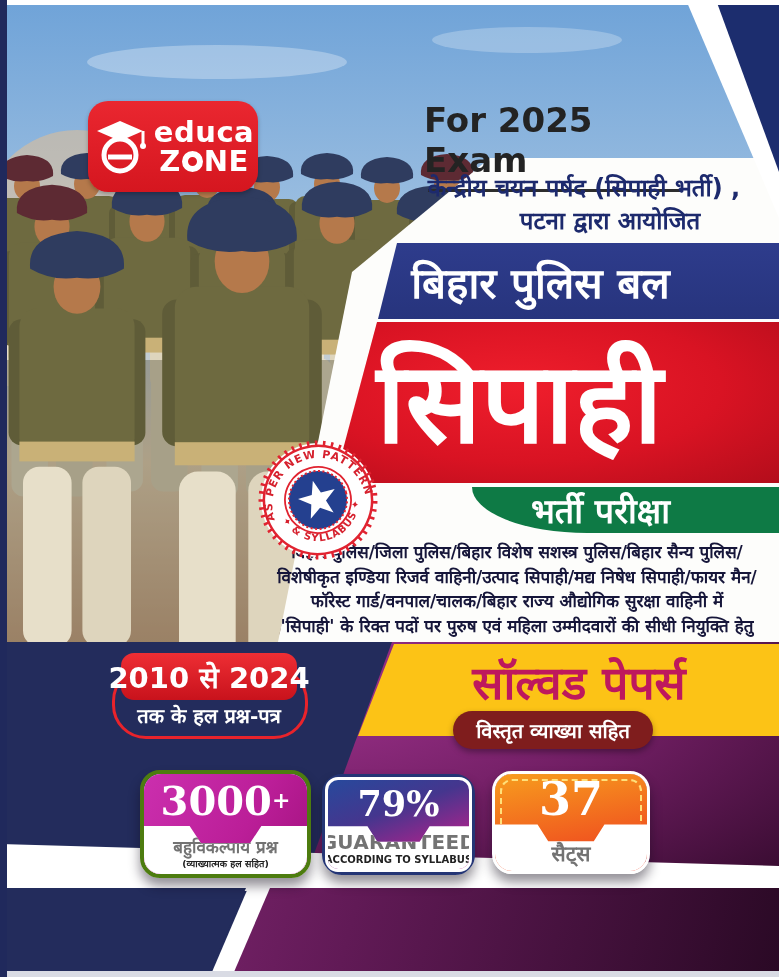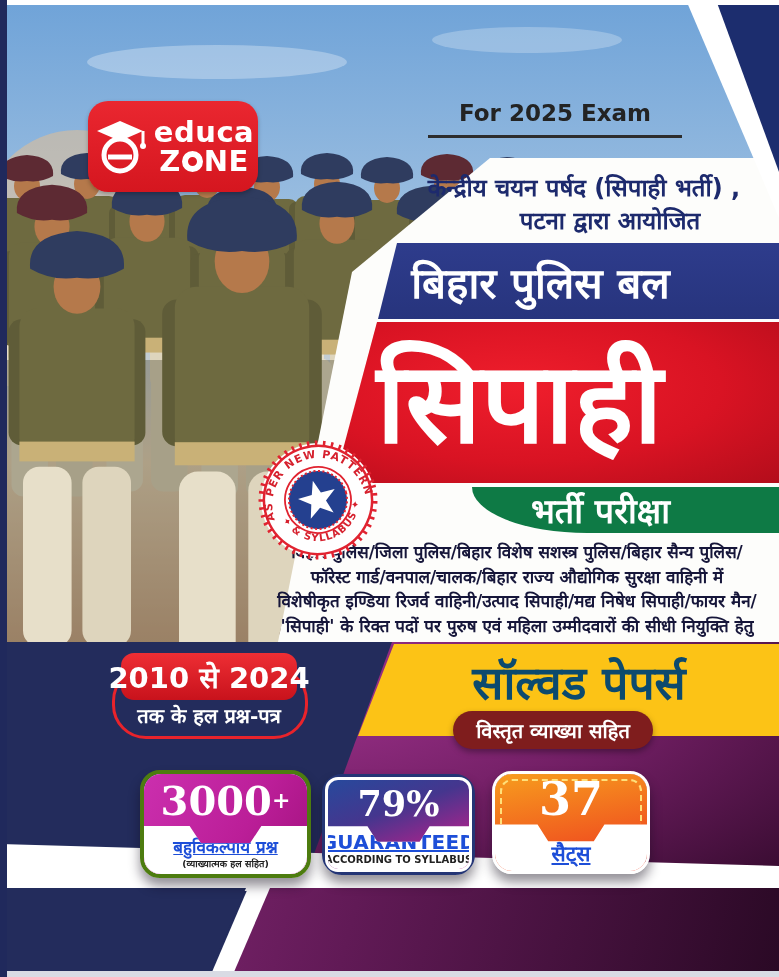--- a/index.html
+++ b/index.html
@@ -18,22 +18,22 @@
   .wedge-white{left:0;top:0;width:779px;height:230px;background:#fff;
                clip-path:polygon(686px 0px,779px 0px,779px 218px);z-index:3;}
   .corner-navy{left:0;top:0;width:779px;height:180px;background:#1c2d6e;
                clip-path:polygon(716px 0px,779px 0px,779px 172px);z-index:4;}
 
   
   .panel{left:0;top:0;width:779px;height:642px;background:#fdfdfb;
          clip-path:polygon(352px 272px,490px 158px,779px 158px,779px 642px,278px 642px);z-index:2;}
 
   
-  .exam{left:424px;top:100px;width:262px;text-align:center;z-index:5;
-        font-size:23px;font-weight:700;color:#232323;}
+  .exam{left:424px;top:100px;width:262px;text-align:left;z-index:5;
+        font-size:34px;font-weight:700;color:#232323;}
   .exam-underline{width:254px;height:3px;background:#2d2d2d;margin:9px auto 0;}
 
   
   .org{left:398px;top:172px;width:372px;text-align:center;z-index:5;
        font-size:24px;font-weight:700;color:#1d2a6d;line-height:33px;white-space:nowrap;}
   .org .l2{transform:translateX(26px);}
 
   
   .banner-navy{left:374px;top:243px;width:405px;height:76px;background:linear-gradient(180deg,#2e3c8c,#27347d);
      clip-path:polygon(23px 0px,405px 0px,405px 76px,4px 76px);z-index:6;
@@ -58,21 +58,21 @@
   .descr div{white-space:nowrap;}
 
   
   .bottom-navy{left:0;top:642px;width:779px;height:335px;background:#232c5c;z-index:10;}
   .purple-1{left:0;top:642px;width:779px;height:250px;z-index:11;
      background:radial-gradient(ellipse at 35% 15%,#a23390 0%,#6d1d60 55%,#330a2c 100%);
      clip-path:polygon(392px 0px,779px 0px,779px 250px,300px 250px);}
   .banner-yellow{left:352px;top:644px;width:427px;height:92px;background:#fcc316;
      clip-path:polygon(42px 0px,427px 0px,427px 92px,6px 92px);z-index:12;
      display:flex;align-items:flex-start;justify-content:center;padding:6px 28px 0 55px;box-sizing:border-box;}
-  .banner-yellow span{color:#0c4a6e;font-size:46px;font-weight:800;white-space:nowrap;}
+  .banner-yellow span{color:#be185d;font-size:46px;font-weight:800;white-space:nowrap;}
   .pill-red{left:453px;top:711px;width:200px;height:38px;background:#7f1d1d;border-radius:19px;z-index:13;
      display:flex;align-items:center;justify-content:center;box-shadow:0 3px 6px rgba(0,0,0,.35);}
   .pill-red span{color:#fff;font-size:20px;font-weight:700;white-space:nowrap;}
 
   
   .years{left:110px;top:653px;width:202px;height:92px;z-index:13;}
   .years-outline{position:absolute;left:2px;top:14px;width:190px;height:66px;
      border:3px solid #e8232b;border-radius:34px;}
   .years-box{position:absolute;left:11px;top:0;width:176px;height:47px;border-radius:13px;
      background:linear-gradient(180deg,#ee2e34,#c8121c);display:flex;align-items:center;justify-content:center;}
@@ -110,21 +110,21 @@
   .badge-mcq .b-value{font-size:40px;}
   .badge-guar{left:322px;top:774px;width:147px;height:95px;border:3px solid #243575;}
   .badge-guar .badge-inner{border:3px solid #fff;border-radius:13px;}
   .badge-guar .b-top{background:linear-gradient(160deg,#27499c 0%,#45368e 38%,#c01f8b 85%);}
   .badge-guar .b-value{font-size:35px;}
   .badge-sets{left:492px;top:771px;width:152px;height:97px;border:3px solid #fff;}
   .badge-sets .b-top{background:linear-gradient(170deg,#f79d1e 0%,#f0551f 70%,#ea3b23 100%);}
   .badge-sets .b-value{font-size:46px;}
   .dash{position:absolute;left:5px;right:5px;top:5px;height:44%;border:2px dashed #ffe07a;
         border-bottom:none;border-radius:12px 12px 0 0;z-index:2;}
-  .b-l1{font-size:17px;font-weight:700;color:#1d4ed8;white-space:nowrap;line-height:1.2;text-decoration:underline;}
+  .b-l1{font-size:17px;font-weight:700;color:#737373;white-space:nowrap;line-height:1.2;}
   .b-l2{font-size:9.5px;font-weight:700;color:#222;white-space:nowrap;}
   .badge-guar .b-l1{font-size:20px;font-weight:800;letter-spacing:.3px;}
   .badge-guar .b-l2{font-size:10px;}
   .badge-sets .b-l1{font-size:21px;}
 
   
   .logo{left:88px;top:101px;width:170px;height:91px;background:linear-gradient(180deg,#ea2730,#d5161f);
         border-radius:20px;z-index:6;display:flex;align-items:center;justify-content:center;gap:4px;
         box-shadow:0 2px 4px rgba(0,0,0,.25);}
   .logo-text{display:flex;flex-direction:column;align-items:center;line-height:1;}
@@ -250,22 +250,22 @@
       <text font-size="10" font-weight="bold" fill="#d6212e" letter-spacing="1">
         <textPath href="#sp-bot" startOffset="50%" text-anchor="middle">✦ &amp; SYLLABUS ✦</textPath>
       </text>
       <circle cx="62" cy="62" r="29" fill="#24408f" stroke="#e02330" stroke-width="2" stroke-dasharray="2 2.5"></circle>
       <polygon fill="#ffffff" points="62,42 66.7,55.5 81,55.8 69.6,64.5 73.8,78.2 62,70 50.2,78.2 54.4,64.5 43,55.8 57.3,55.5"></polygon>
     </g>
   </svg>
 
   <div class="abs descr">
     <div>बिहार पुलिस/जिला पुलिस/बिहार विशेष सशस्त्र पुलिस/बिहार सैन्य पुलिस/</div>
+    <div>विशेषीकृत इण्डिया रिजर्व वाहिनी/उत्पाद सिपाही/मद्य निषेध सिपाही/फायर मैन/</div>
     <div>फॉरेस्ट गार्ड/वनपाल/चालक/बिहार राज्य औद्योगिक सुरक्षा वाहिनी में</div>
-    <div>विशेषीकृत इण्डिया रिजर्व वाहिनी/उत्पाद सिपाही/मद्य निषेध सिपाही/फायर मैन/</div>
     <div>'सिपाही' के रिक्त पदों पर पुरुष एवं महिला उम्मीदवारों की सीधी नियुक्ति हेतु</div>
   </div>
 
   <div class="abs bottom-navy"></div>
   <div class="abs purple-1"></div>
   <div class="abs banner-yellow">
     <span>सॉल्वड पेपर्स</span>
   </div>
   <div class="abs pill-red">
     <span>विस्तृत व्याख्या सहित</span>

